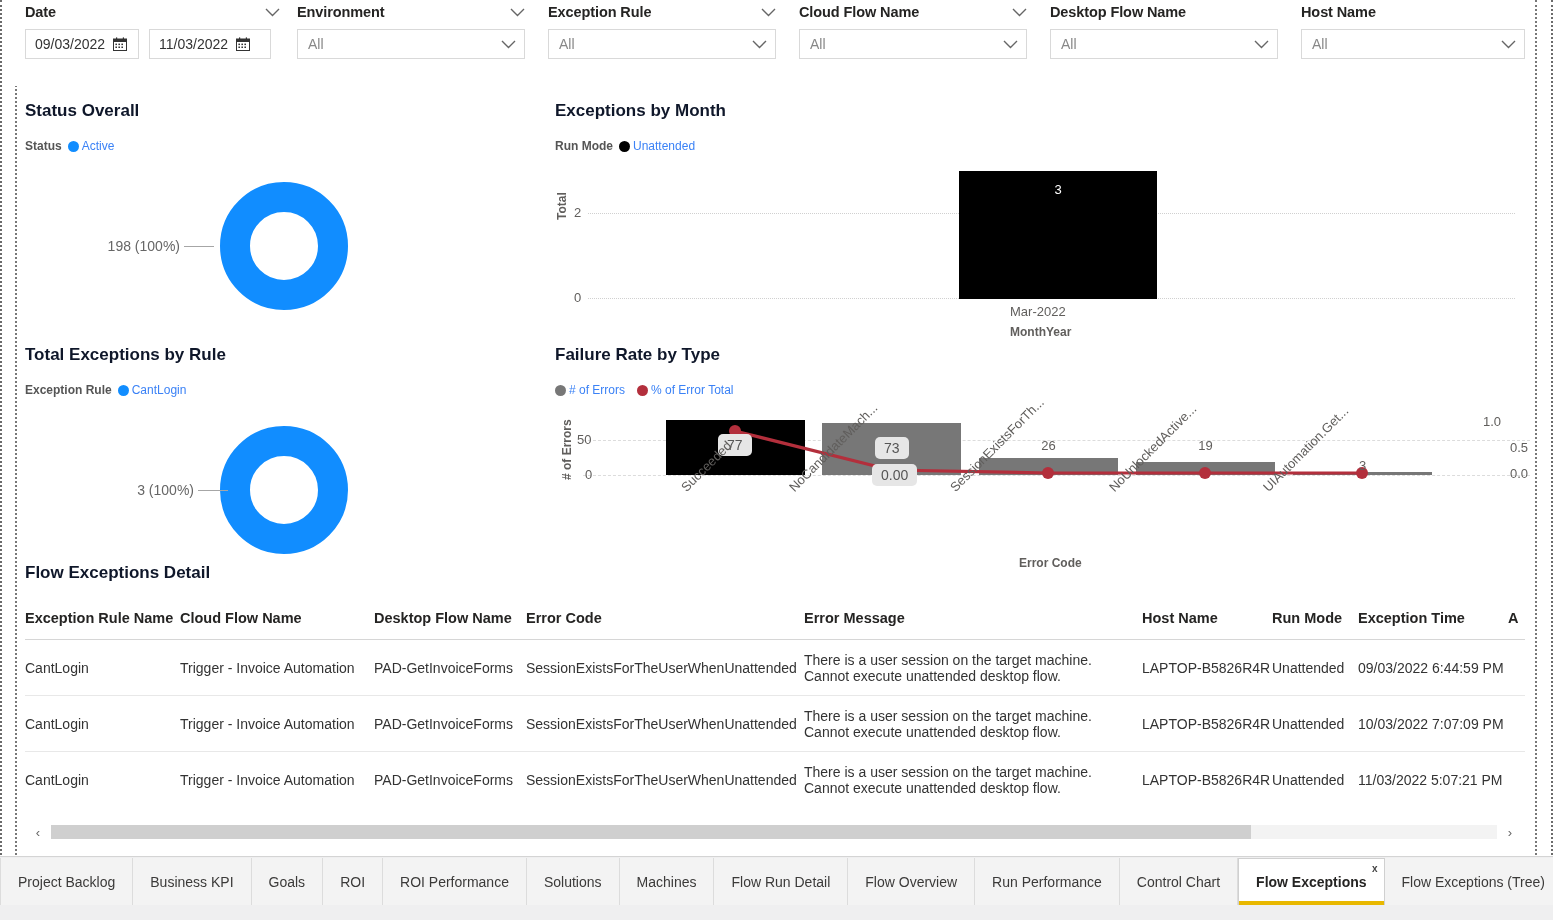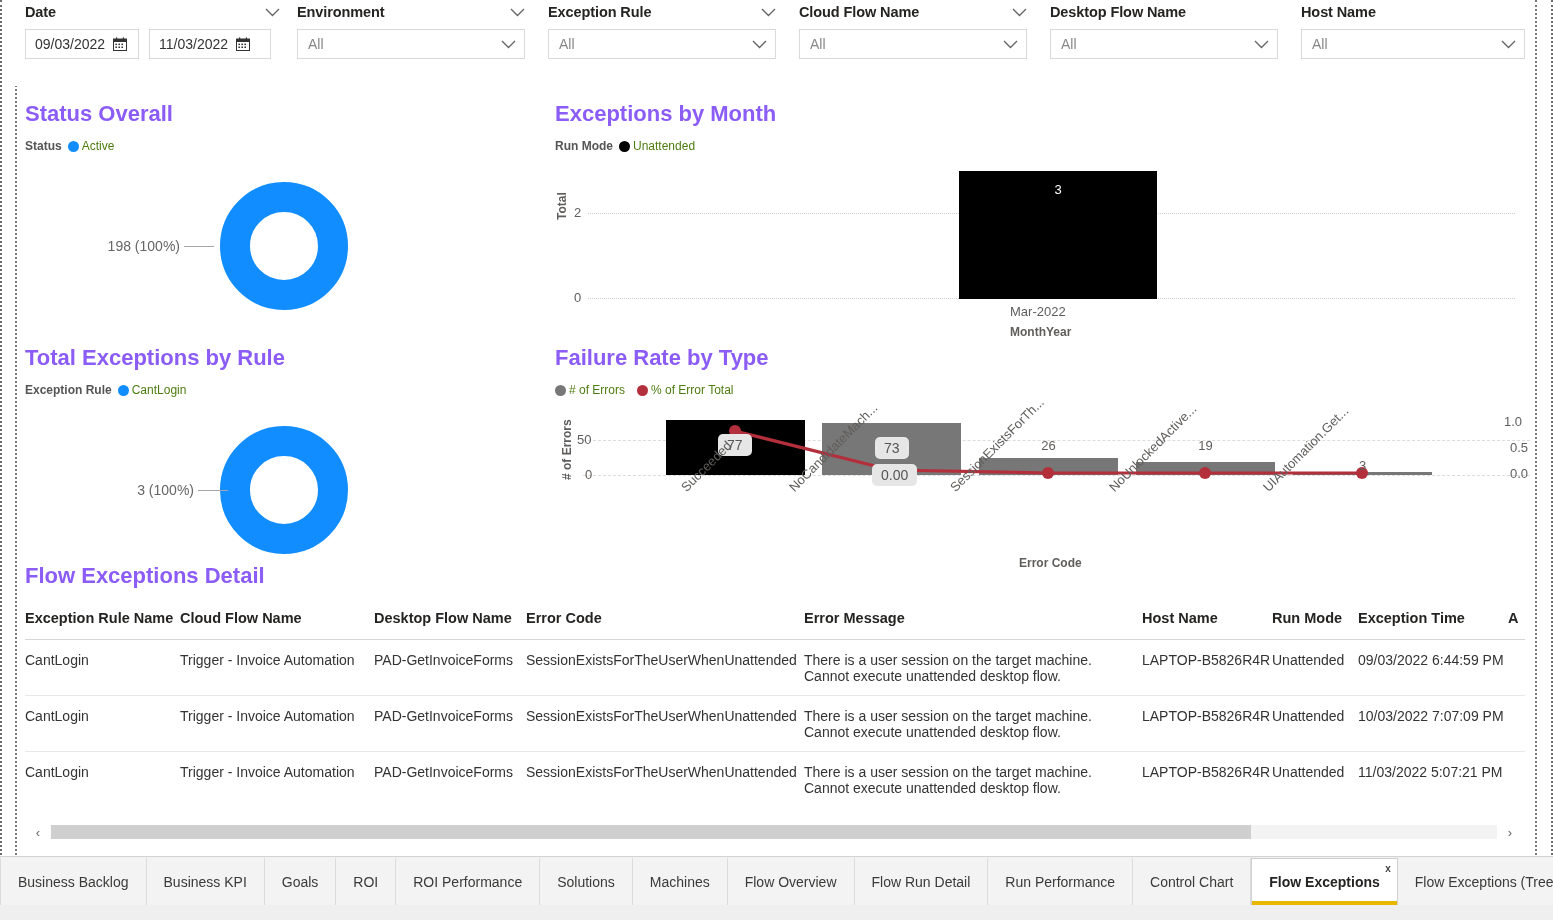--- a/index.html
+++ b/index.html
@@ -47,24 +47,24 @@
   }
   .date-row{display:flex;gap:10px;margin-top:9px;}
   .date-box{
     height:30px;background:#fff;border:1px solid #d9d9d9;
     display:flex;align-items:center;gap:8px;padding:0 9px;box-sizing:border-box;
     font-size:14px;color:#333;
   }
   .cal{width:14px;height:14px;flex:0 0 14px;}
 
   
-  .vtitle{position:absolute;font-size:22px;font-weight:bold;color:#8b5cf6;white-space:nowrap;}
+  .vtitle{position:absolute;font-size:17px;font-weight:bold;color:#0f172a;white-space:nowrap;}
   .legend{position:absolute;display:flex;align-items:center;gap:6px;font-size:12px;white-space:nowrap;}
   .legend .lg-name{font-weight:bold;color:#555;}
-  .legend .lg-item{display:flex;align-items:center;gap:3px;color:#4d7c0f;}
+  .legend .lg-item{display:flex;align-items:center;gap:3px;color:#3b82f6;}
   .dot{width:11px;height:11px;border-radius:50%;display:inline-block;}
 
   
   .donut-wrap{position:absolute;}
   .donut-label{
     position:absolute;font-size:14px;color:#666;white-space:nowrap;text-align:right;
   }
   .leader{position:absolute;height:1px;background:#a6a6a6;}
 
   
@@ -80,21 +80,21 @@
     position:absolute;font-size:14px;color:#555;background:#e6e6e6;
     border-radius:5px;padding:3px 9px;white-space:nowrap;
   }
   .xlab{
     position:absolute;font-size:13px;color:#605e5c;white-space:nowrap;
     transform-origin:left top;transform:rotate(-45deg);
   }
 
   
   .tbl{position:absolute;left:23px;top:610px;width:1500px;}
-  .tbl-row{display:flex;align-items:flex-start;box-sizing:border-box;}
+  .tbl-row{display:flex;align-items:center;box-sizing:border-box;}
   .tbl-head{
     font-size:14.5px;font-weight:bold;color:#252423;padding-bottom:13px;
   }
   .tbl-body .tbl-row{
     border-top:1px solid #e8e8e8;padding:12px 0 11px 0;font-size:14px;color:#333;
   }
   .tbl-body .tbl-row:first-child{border-top:1px solid #d6d6d6;}
   .c0{width:155px;flex:0 0 155px;}
   .c1{width:194px;flex:0 0 194px;}
   .c2{width:152px;flex:0 0 152px;}
@@ -359,21 +359,21 @@
   <div class="chart" style="left:553px;top:408px;width:975px;height:165px;">
 
     <div class="axis-title" style="left:5px;top:72px;transform:rotate(-90deg);transform-origin:left top;"># of Errors</div>
 
     <div class="gridline dashed" style="left:28px;top:32px;width:947px;"></div>
     <div class="gridline dashed" style="left:28px;top:67px;width:947px;"></div>
 
     <div class="tick" style="left:22px;top:24px;">50</div>
     <div class="tick" style="left:30px;top:59px;">0</div>
 
-    <div class="tick" style="left:949px;top:6px;">1.0</div>
+    <div class="tick" style="left:928px;top:6px;">1.0</div>
     <div class="tick" style="left:955px;top:32px;">0.5</div>
     <div class="tick" style="left:955px;top:58px;">0.0</div>
 
     <div class="bar" style="left:111px;top:12px;width:139px;height:55px;background:#000000;"></div>
     <div class="bar" style="left:267px;top:15px;width:139px;height:52px;background:#777777;"></div>
     <div class="bar" style="left:424px;top:50px;width:139px;height:17px;background:#777777;"></div>
     <div class="bar" style="left:581px;top:54px;width:139px;height:13px;background:#777777;"></div>
     <div class="bar" style="left:738px;top:64px;width:139px;height:3px;background:#777777;"></div>
 
     <svg style="position:absolute;left:0;top:0;width:975px;height:165px;overflow:visible;pointer-events:none;">
@@ -470,45 +470,45 @@
       <div class="hs-thumb"></div>
     </div>
     <div class="hs-arrow">›</div>
   </div>
 
 </div>
 
 <div class="tabbar">
   <div class="tabstrip">
     <div class="tab">
-      <span>Business Backlog</span>
+      <span>Project Backlog</span>
     </div>
     <div class="tab">
       <span>Business KPI</span>
     </div>
     <div class="tab">
       <span>Goals</span>
     </div>
     <div class="tab">
       <span>ROI</span>
     </div>
     <div class="tab">
       <span>ROI Performance</span>
     </div>
     <div class="tab">
       <span>Solutions</span>
     </div>
     <div class="tab">
       <span>Machines</span>
     </div>
     <div class="tab">
+      <span>Flow Run Detail</span>
+    </div>
+    <div class="tab">
       <span>Flow Overview</span>
-    </div>
-    <div class="tab">
-      <span>Flow Run Detail</span>
     </div>
     <div class="tab">
       <span>Run Performance</span>
     </div>
     <div class="tab">
       <span>Control Chart</span>
     </div>
     <div class="tab active">
       <span>Flow Exceptions</span>
       <span class="tab-close">x</span>

